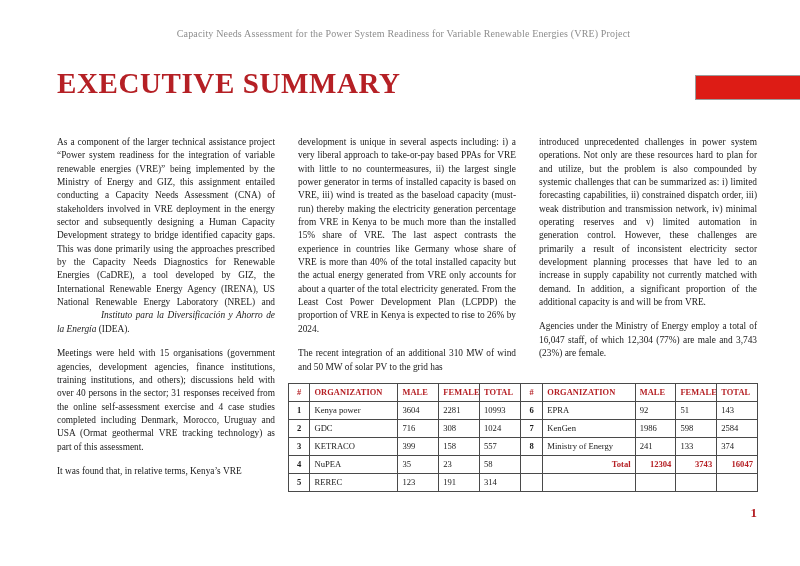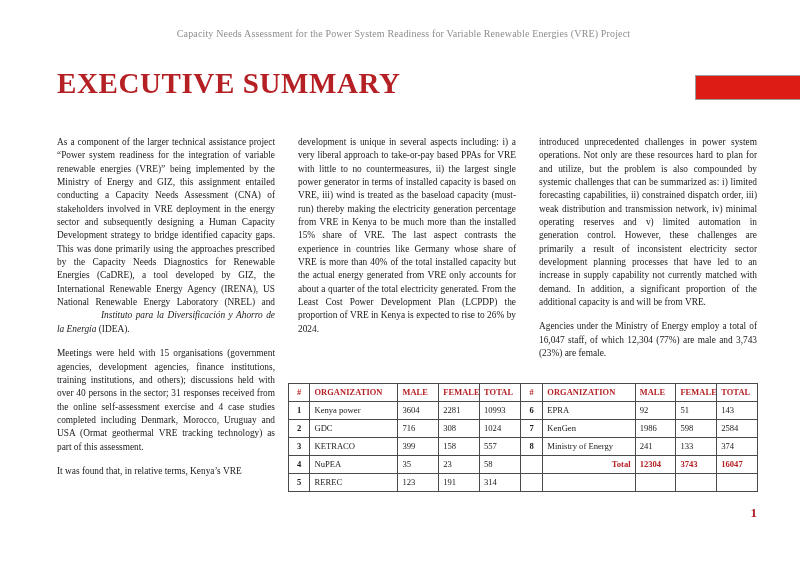--- a/index.html
+++ b/index.html
@@ -124,20 +124,21 @@
   }
   table.staff-table td.c-idx { color: #1a1a1a; }
   table.staff-table td.total-label {
     text-align: right;
     color: #b52025;
     font-weight: bold;
   }
   table.staff-table td.total-val {
     color: #b52025;
     font-weight: bold;
+    text-align: right;
   }
   table.staff-table td.empty { }
 
   
   col.w-idx  { width: 20px; }
   col.w-org  { width: 82px; }
   col.w-num  { width: 38px; }
   col.w-idx2 { width: 21px; }
   col.w-org2 { width: 86px; }
   col.w-num2 { width: 38px; }
@@ -166,20 +167,21 @@
 <div class="columns">
 
   <div class="col">
     <p><span>As a component of the larger technical assistance project “Power system readiness for the integration of variable renewable energies (VRE)” being implemented by the Ministry of Energy and GIZ, this assignment entailed conducting a Capacity Needs Assessment (CNA) of stakeholders involved in VRE deployment in the energy sector and subsequently designing a Human Capacity Development strategy to bridge identified capacity gaps. This was done primarily using the approaches prescribed by the Capacity Needs Diagnostics for Renewable Energies (CaDRE), a tool developed by GIZ, the International Renewable Energy Agency (IRENA), US National Renewable Energy Laboratory (NREL) and </span><em>Instituto para la Diversificación y Ahorro de la Energía</em><span> (IDEA).</span></p>
     <p>Meetings were held with 15 organisations (government agencies, development agencies, finance institutions, training institutions, and others); discussions held with over 40 persons in the sector; 31 responses received from the online self-assessment exercise and 4 case studies completed including Denmark, Morocco, Uruguay and USA (Ormat geothermal VRE tracking technology) as part of this assessment.</p>
     <p>It was found that, in relative terms, Kenya’s VRE</p>
   </div>
 
   <div class="col">
     <p>development is unique in several aspects including: i) a very liberal approach to take-or-pay based PPAs for VRE with little to no countermeasures, ii) the largest single power generator in terms of installed capacity is based on VRE, iii) wind is treated as the baseload capacity (must-run) thereby making the electricity generation percentage from VRE in Kenya to be much more than the installed 15% share of VRE. The last aspect contrasts the experience in countries like Germany whose share of VRE is more than 40% of the total installed capacity but the actual energy generated from VRE only accounts for about a quarter of the total electricity generated. From the Least Cost Power Development Plan (LCPDP) the proportion of VRE in Kenya is expected to rise to 26% by 2024.</p>
+    <p>The recent integration of an additional 310 MW of wind and 50 MW of solar PV to the grid has</p>
   </div>
 
   <div class="col">
     <p>introduced unprecedented challenges in power system operations. Not only are these resources hard to plan for and utilize, but the problem is also compounded by systemic challenges that can be summarized as: i) limited forecasting capabilities, ii) constrained dispatch order, iii) weak distribution and transmission network, iv) minimal operating reserves and v) limited automation in generation control. However, these challenges are primarily a result of inconsistent electricity sector development planning processes that have led to an increase in supply capability not currently matched with demand. In addition, a significant proportion of the additional capacity is and will be from VRE.</p>
     <p>Agencies under the Ministry of Energy employ a total of 16,047 staff, of which 12,304 (77%) are male and 3,743 (23%) are female.</p>
   </div>
 
 </div>
 
 <div class="staff-table-wrap">

